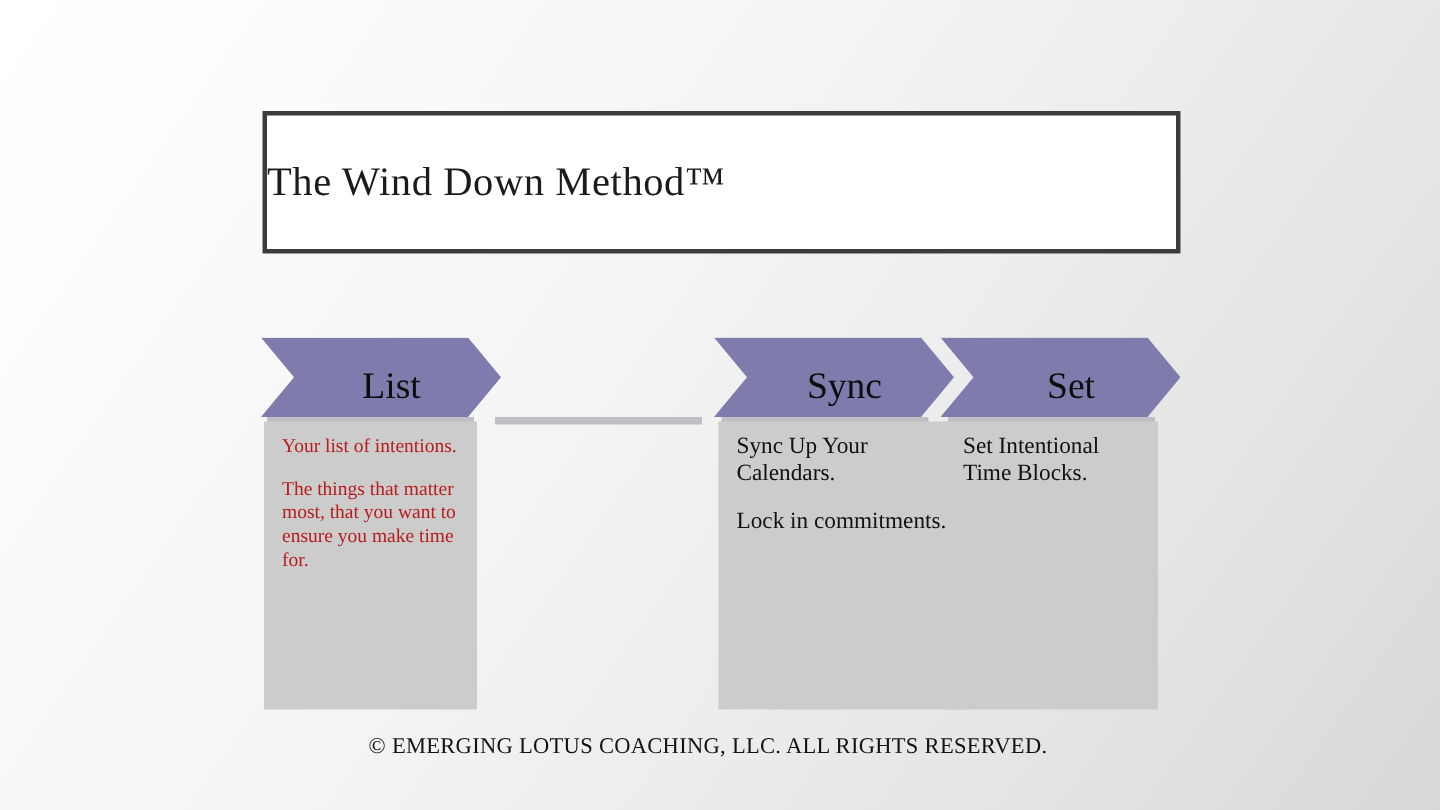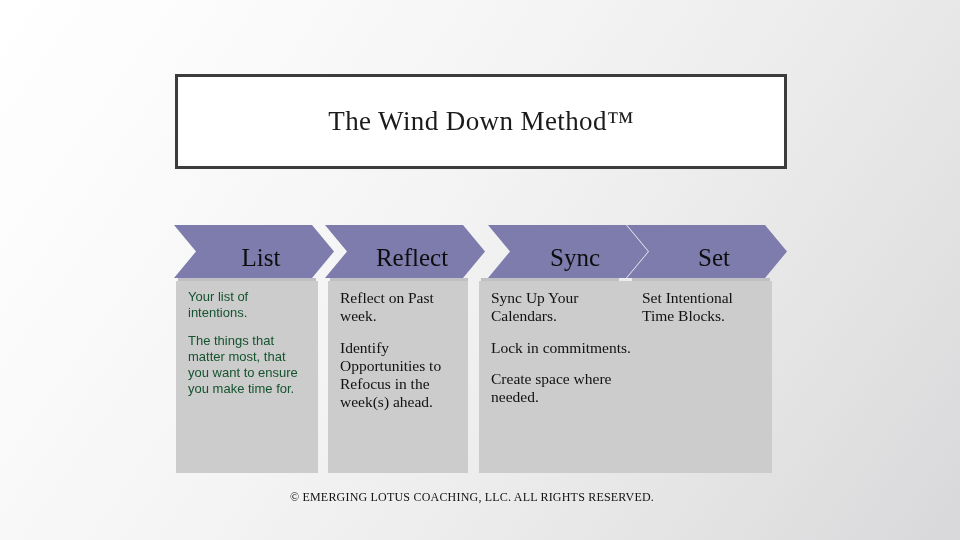--- a/index.html
+++ b/index.html
@@ -31,21 +31,21 @@
     position: absolute;
     left: 175px;
     top: 74px;
     width: 612px;
     height: 95px;
     box-sizing: border-box;
     border: 3px solid #3c3c3c;
     background: #ffffff;
     display: flex;
     align-items: center;
-    justify-content: center;
+    justify-content: flex-start;
   }
   #title-text {
     font-family: "Liberation Serif", serif;
     font-size: 27px;
     color: #1b1b1b;
     letter-spacing: 0.4px;
     white-space: nowrap;
   }
 
   
@@ -91,35 +91,35 @@
   .panel p:last-child {
     margin-bottom: 0;
   }
   .panel-serif p {
     font-family: "Liberation Serif", serif;
     font-size: 15.5px;
     line-height: 1.18;
     color: #111111;
   }
   .panel-sans p {
-    font-family: Liberation Sans, sans-serif;
+    font-family: Liberation Serif, serif;
     font-size: 13px;
     line-height: 1.21;
-    color: #14532d;
+    color: #b91c1c;
   }
 
   
   #footer {
     position: absolute;
     left: 0;
     top: 490px;
     width: 944px;
     text-align: center;
     font-family: "Liberation Serif", serif;
-    font-size: 12px;
+    font-size: 15px;
     color: #121212;
     letter-spacing: 0.2px;
   }
 </style>
 </head>
 <body>
 
 <div id="slide">
 
   <div id="title-box">
@@ -127,44 +127,36 @@
   </div>
 
   <div class="chevron-shadow" style="left:178px;width:138px;"></div>
   <div class="chevron-shadow" style="left:330px;width:138px;"></div>
   <div class="chevron-shadow" style="left:481px;width:138px;"></div>
   <div class="chevron-shadow" style="left:632px;width:138px;"></div>
 
   <div class="chevron chevron-first" style="left:174px;width:160px;">
     <span class="chevron-label">List</span>
   </div>
-  <div class="chevron" style="left:325px;width:160px;">
-    <span class="chevron-label">Reflect</span>
-  </div>
-  <div class="chevron" style="left:488px;width:160px;">
+  <div class="chevron" style="left:476px;width:160px;">
     <span class="chevron-label">Sync</span>
   </div>
   <div class="chevron" style="left:627px;width:160px;">
     <span class="chevron-label">Set</span>
   </div>
 
   <div class="panel panel-sans" style="left:176px;width:142px;height:192px;">
     <p>Your list of intentions.</p>
     <p>The things that matter most, that you want to ensure you make time for.</p>
   </div>
 
-  <div class="panel panel-serif" style="left:328px;width:140px;height:192px;">
-    <p>Reflect on Past week.</p>
-    <p>Identify Opportunities to Refocus in the week(s) ahead.</p>
-  </div>
 
   <div class="panel panel-serif" style="left:479px;width:164px;height:192px;">
     <p>Sync Up Your Calendars.</p>
     <p>Lock in commitments.</p>
-    <p>Create space where needed.</p>
   </div>
 
   <div class="panel panel-serif" style="left:630px;width:142px;height:192px;">
     <p>Set Intentional Time Blocks.</p>
   </div>
 
   <div id="footer">© EMERGING LOTUS COACHING, LLC. ALL RIGHTS RESERVED.</div>
 
 </div>
 

